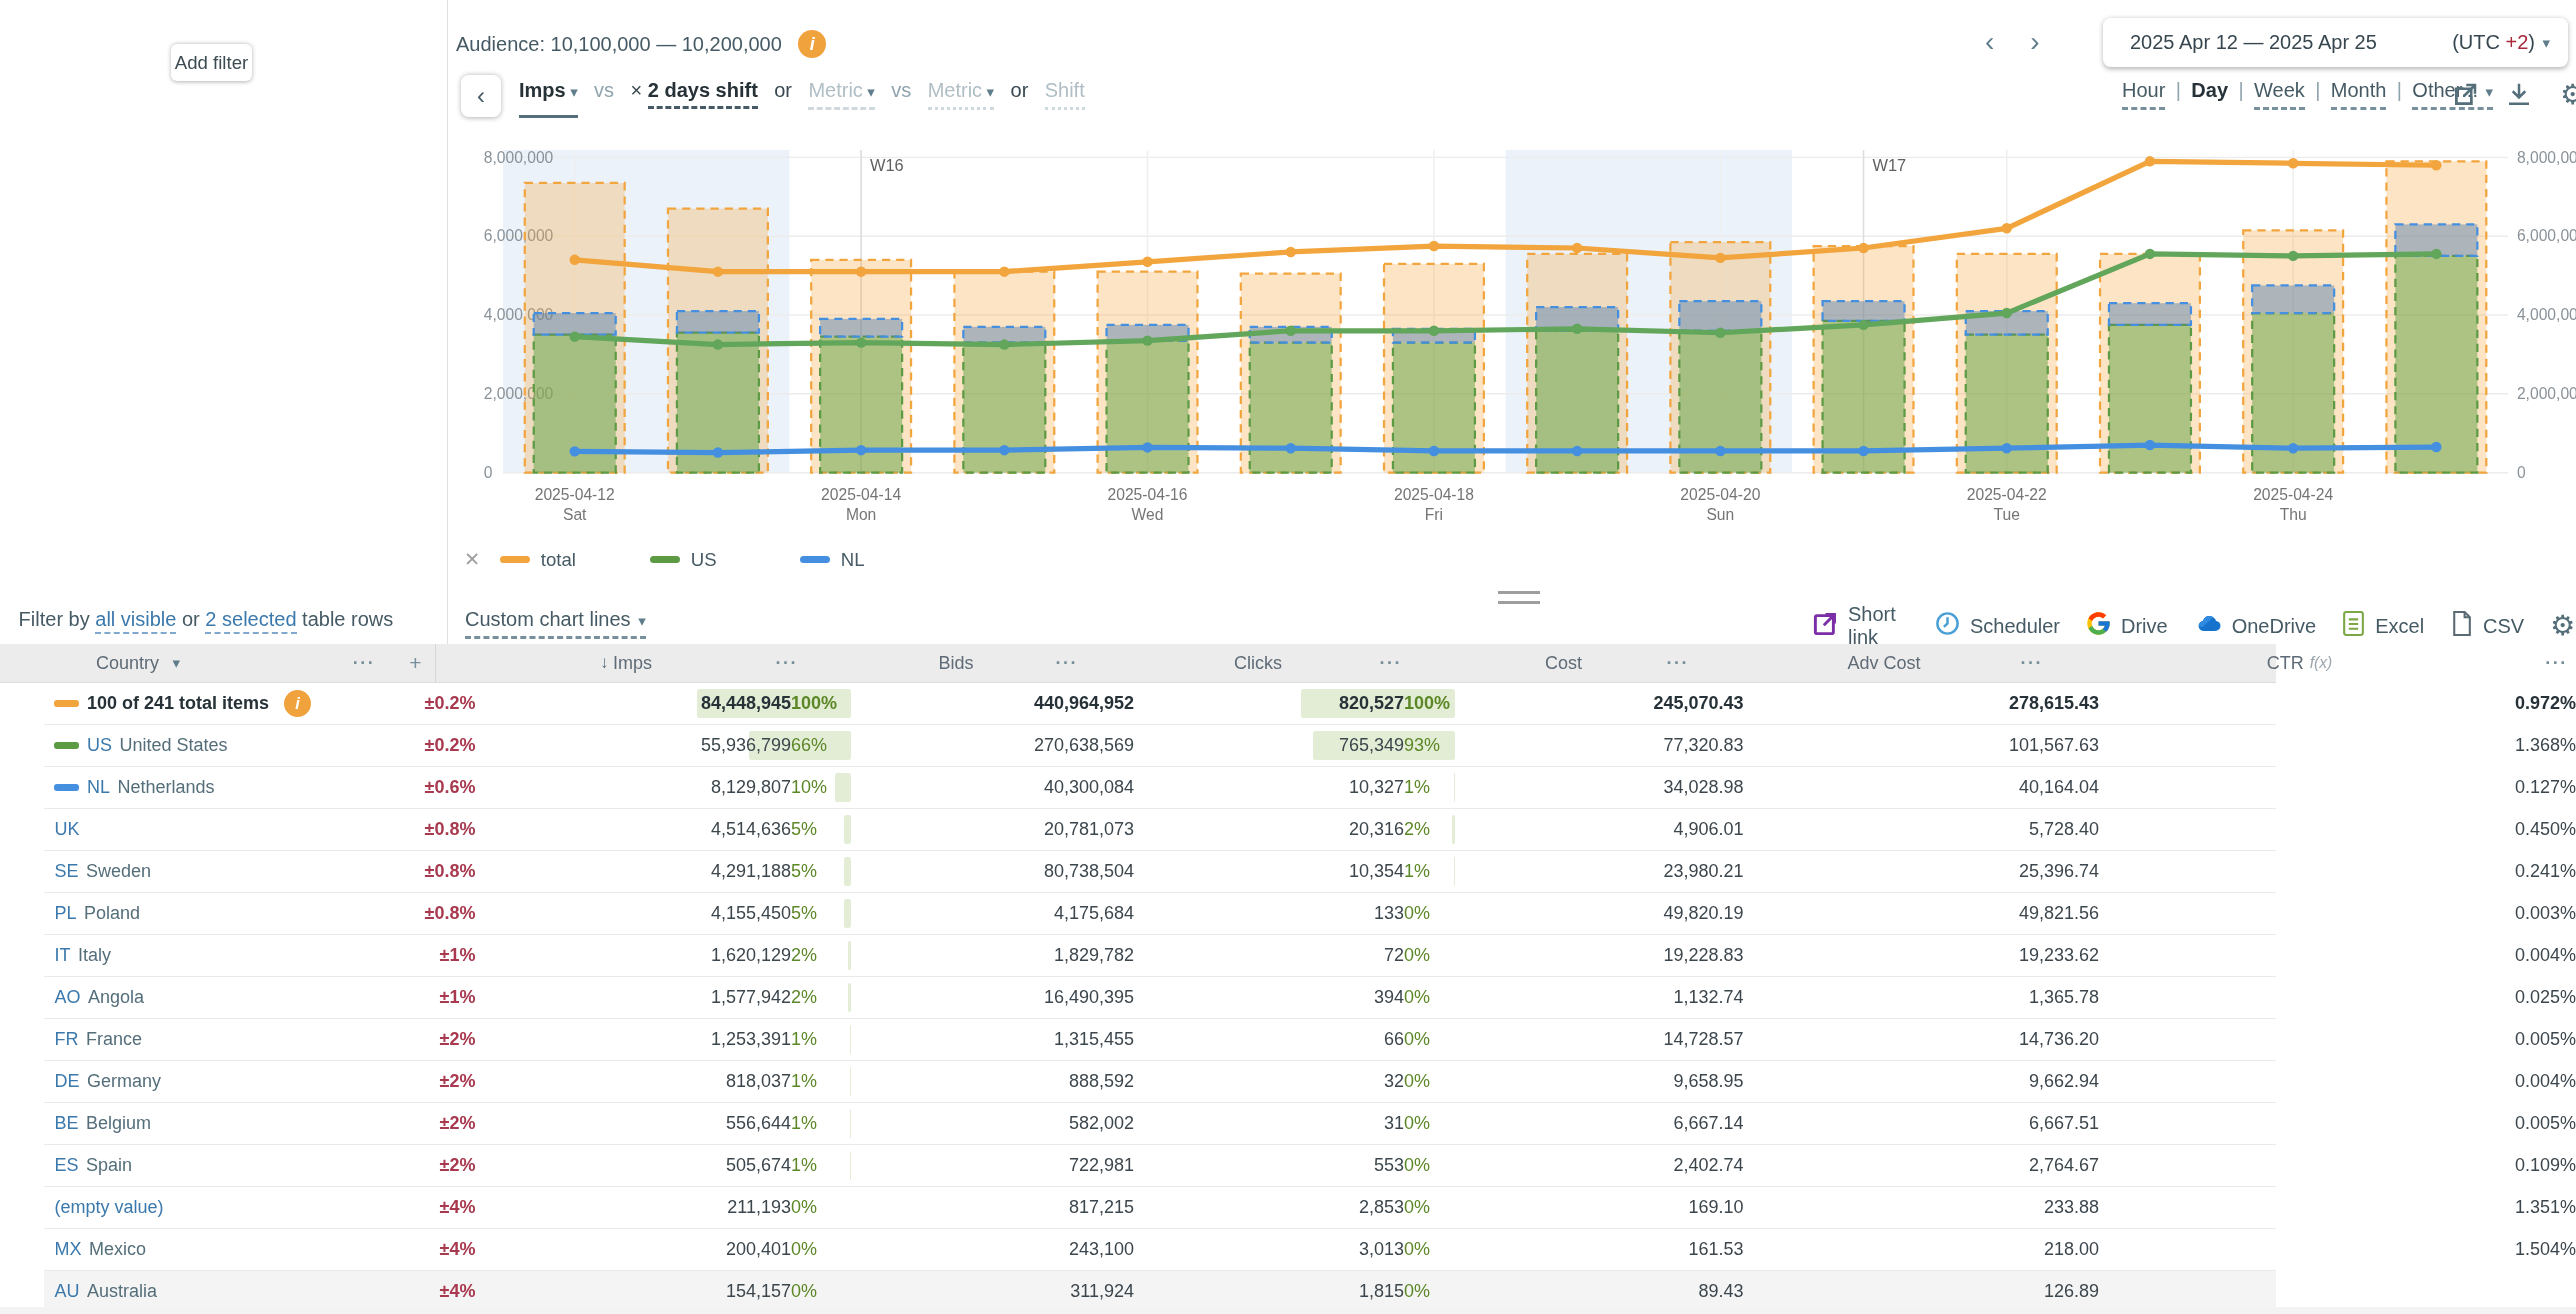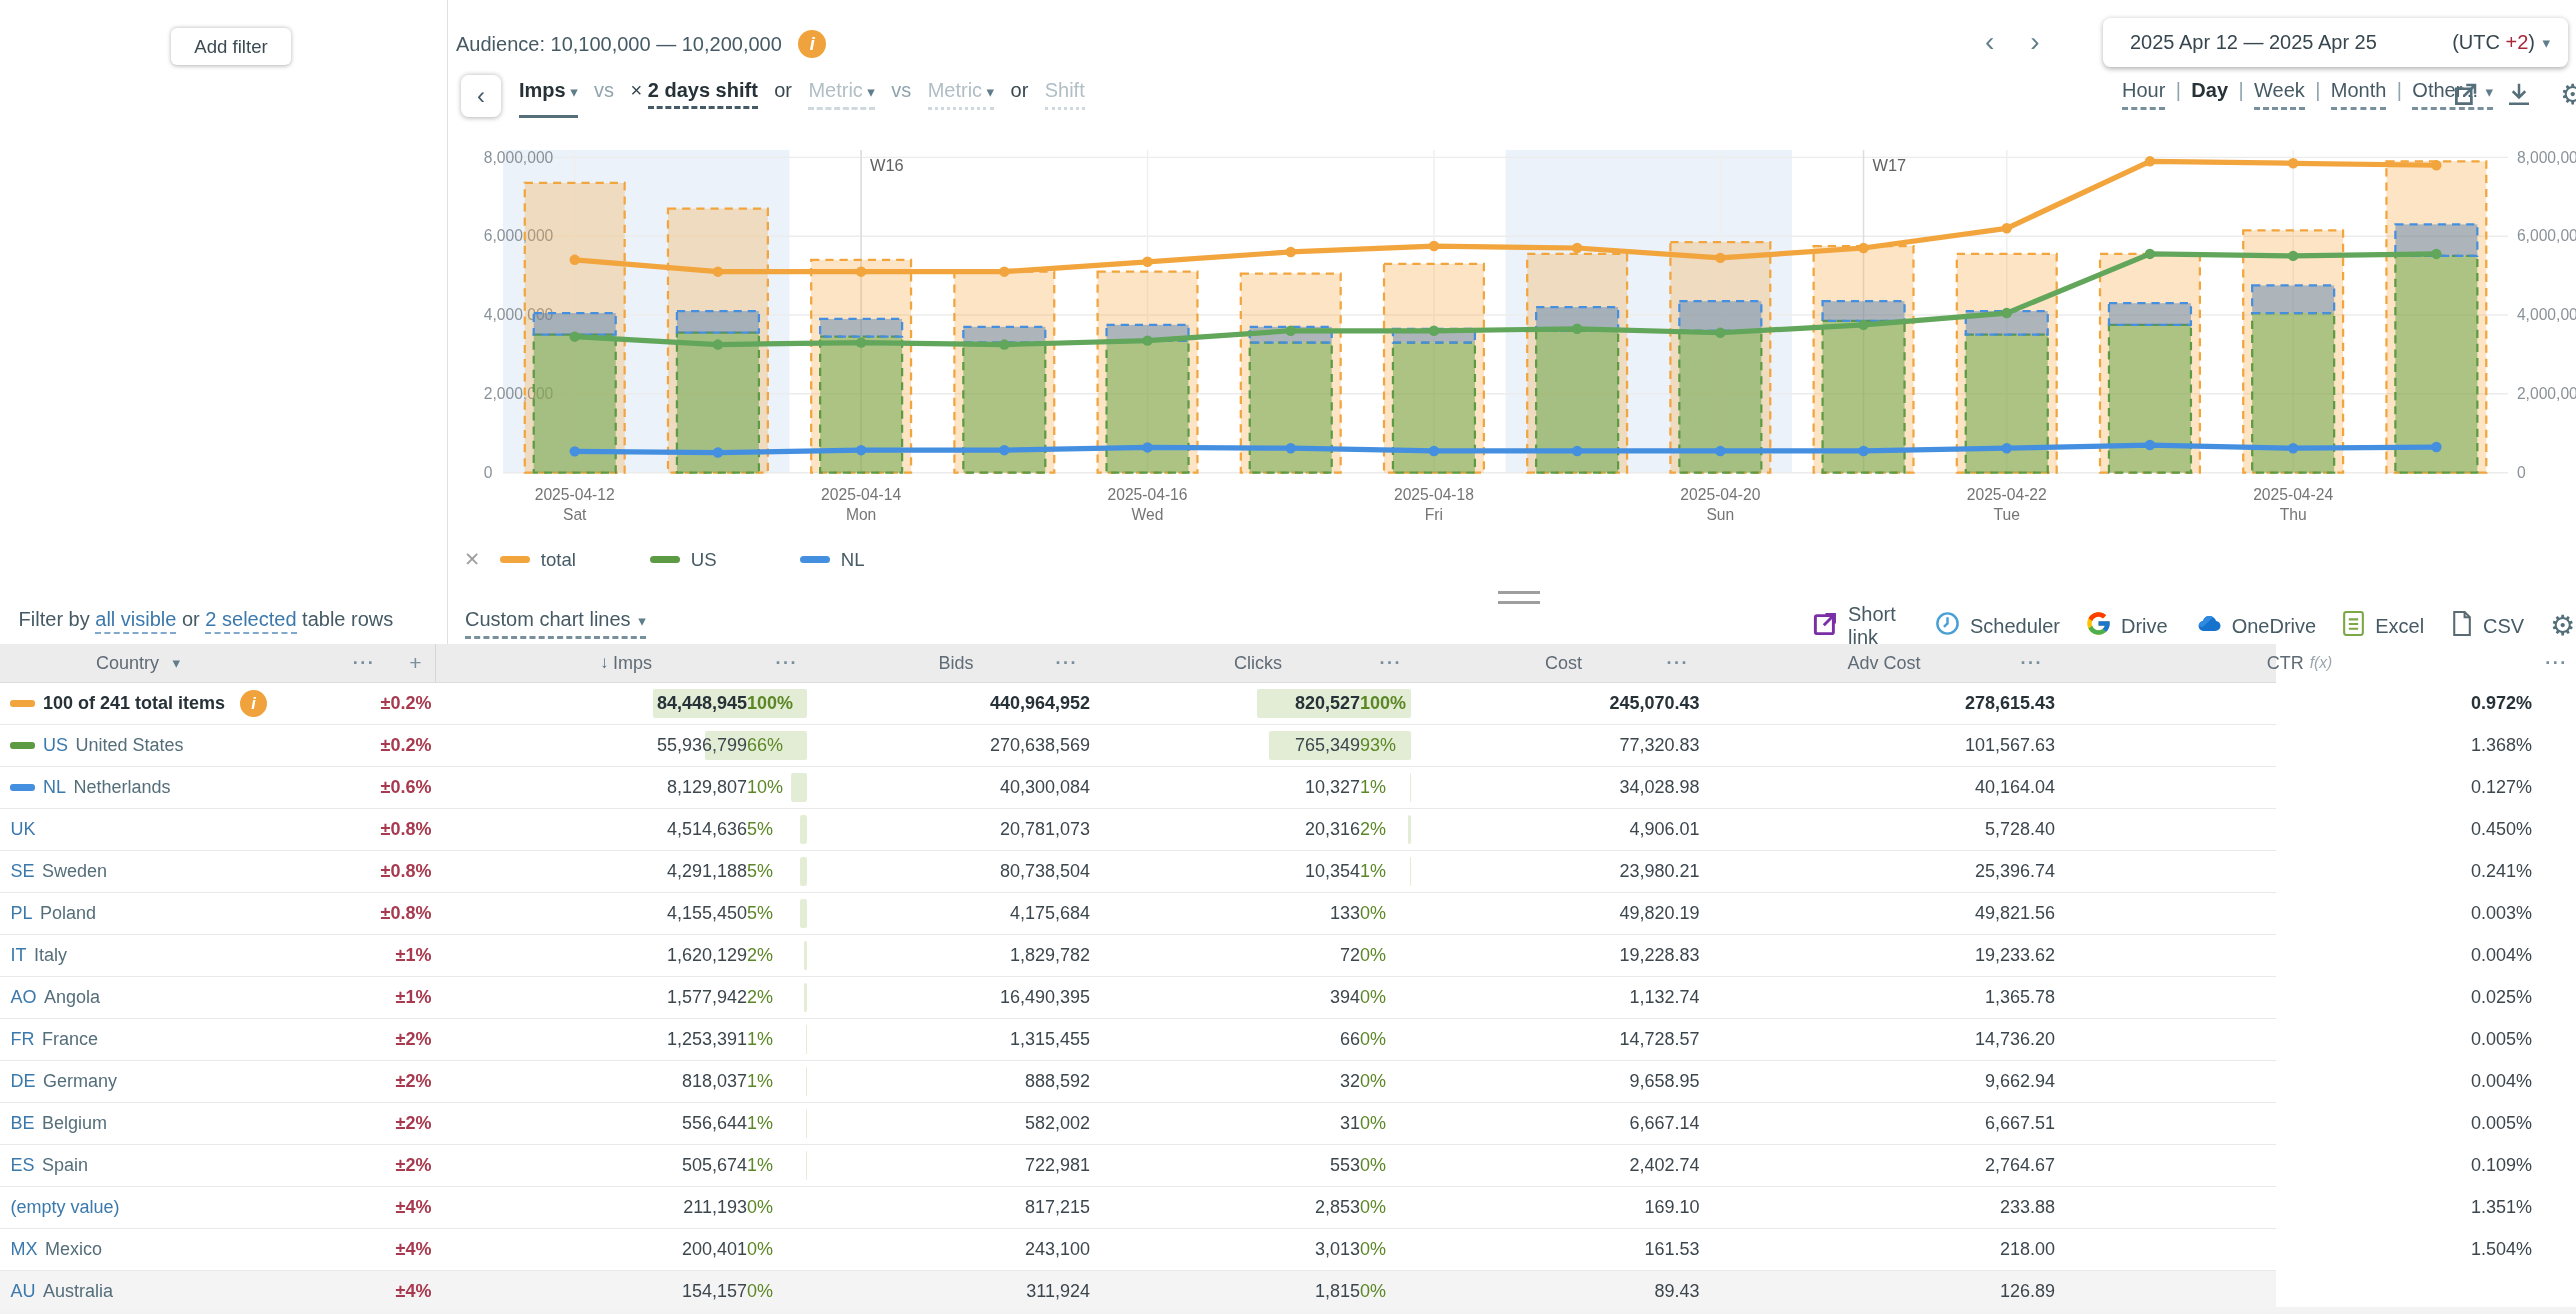--- a/index.html
+++ b/index.html
@@ -2,21 +2,21 @@
 <html style="font-size:12px"><head>
 <meta charset="utf-8">
 <style>
   * { margin:0; padding:0; box-sizing:border-box; }
   html,body { width:2576px; height:1314px; overflow:hidden; background:#fff;
     font-family:"Liberation Sans","DejaVu Sans",sans-serif; color:#37474f; }
   .app { position:relative; width:2576px; height:1314px; }
 
   
   .v-divider { position:absolute; left:447px; top:0; width:0.7px; height:644px; background:#e0e0e0; }
-  .add-filter-btn { position:absolute; left:171px; top:28px; width:120px; height:37px;
+  .add-filter-btn { position:absolute; left:171px; top:44px; width:81px; height:37px;
     background:#fff; border-radius:6px; box-shadow:0 0.7px 4.5px rgba(0,0,0,.3);
     font-size:18.6px; color:#3c4a52; display:flex; align-items:center; justify-content:center; cursor:pointer; }
   .audience { position:absolute; left:456px; top:30px; display:flex; align-items:center; gap:16.4px; }
   .audience-text { font-size:20px; color:#455a64; }
   .info-circle { width:28px; height:28px; border-radius:50%; background:#f0a23c; color:#fff;
     font-size:18px; font-weight:bold; display:flex; align-items:center; justify-content:center; font-style:italic;}
   .nav-chevrons { position:absolute; left:1985px; top:25px; display:flex; gap:36px; }
   .nav-chevrons span { font-size:28px; color:#607d8b; cursor:pointer; line-height:34px; }
   .date-card { position:absolute; left:2103px; top:18px; width:465px; height:49px; background:#fff;
     border-radius:7.5px; box-shadow:0 1.5px 5.2px rgba(0,0,0,.3); display:flex; align-items:center;
@@ -70,21 +70,21 @@
   .t-head { background:#ececec; height:39px; border-bottom:0.7px solid #dcdcdc; font-size:18px; color:#5f6b76; }
   .h-cell { position:relative; display:flex; align-items:center; justify-content:center; }
   .h-cell .dots { position:absolute; right:18px; color:#78909c; font-weight:bold; letter-spacing:1.5px; cursor:pointer; }
   .h-country { justify-content:center; gap:6px; }
   .h-pct { justify-content:flex-end; gap:34px; padding-right:13.4px; border-right:0.7px solid #d6d6d6; }
   .h-plus { font-size:21px; color:#78909c; cursor:pointer; }
   .dots-btn { color:#78909c; font-weight:bold; letter-spacing:1.5px; cursor:pointer; }
   .sort-arrow { font-size:17px; margin-right:4.5px; color:#546e7a; }
   .fx { font-style:italic; color:#9aa5ad; font-size:15.7px; margin-left:6px; }
 
-  .row { height:42px; border-bottom:0.7px solid #e9e9e9; font-size:18px; color:#3c464d; background:#fff; cursor:pointer; }
+  .row { height:42px; border-bottom:0.7px solid #e9e9e9; font-size:18px; color:#3c464d; background:#fff; cursor:pointer;margin-left:44px; }
   .row.hover-row { background:#f4f4f4; }
   .row.bold { font-weight:bold; color:#263238; }
   .cell { display:flex; align-items:center; }
   .cell.num { justify-content:flex-end; }
   .cell-country { padding-left:10.4px; gap:7.5px; }
   .dash { width:25px; height:6.7px; border-radius:3px; flex:none; }
   .code { color:#3b79ad; }
   .cname { color:#546e7a; }
   .row.bold .cname { color:#263238; }
   .info-badge { width:27px; height:27px; border-radius:50%; background:#f0a23c; color:#fff; font-size:16.4px;

